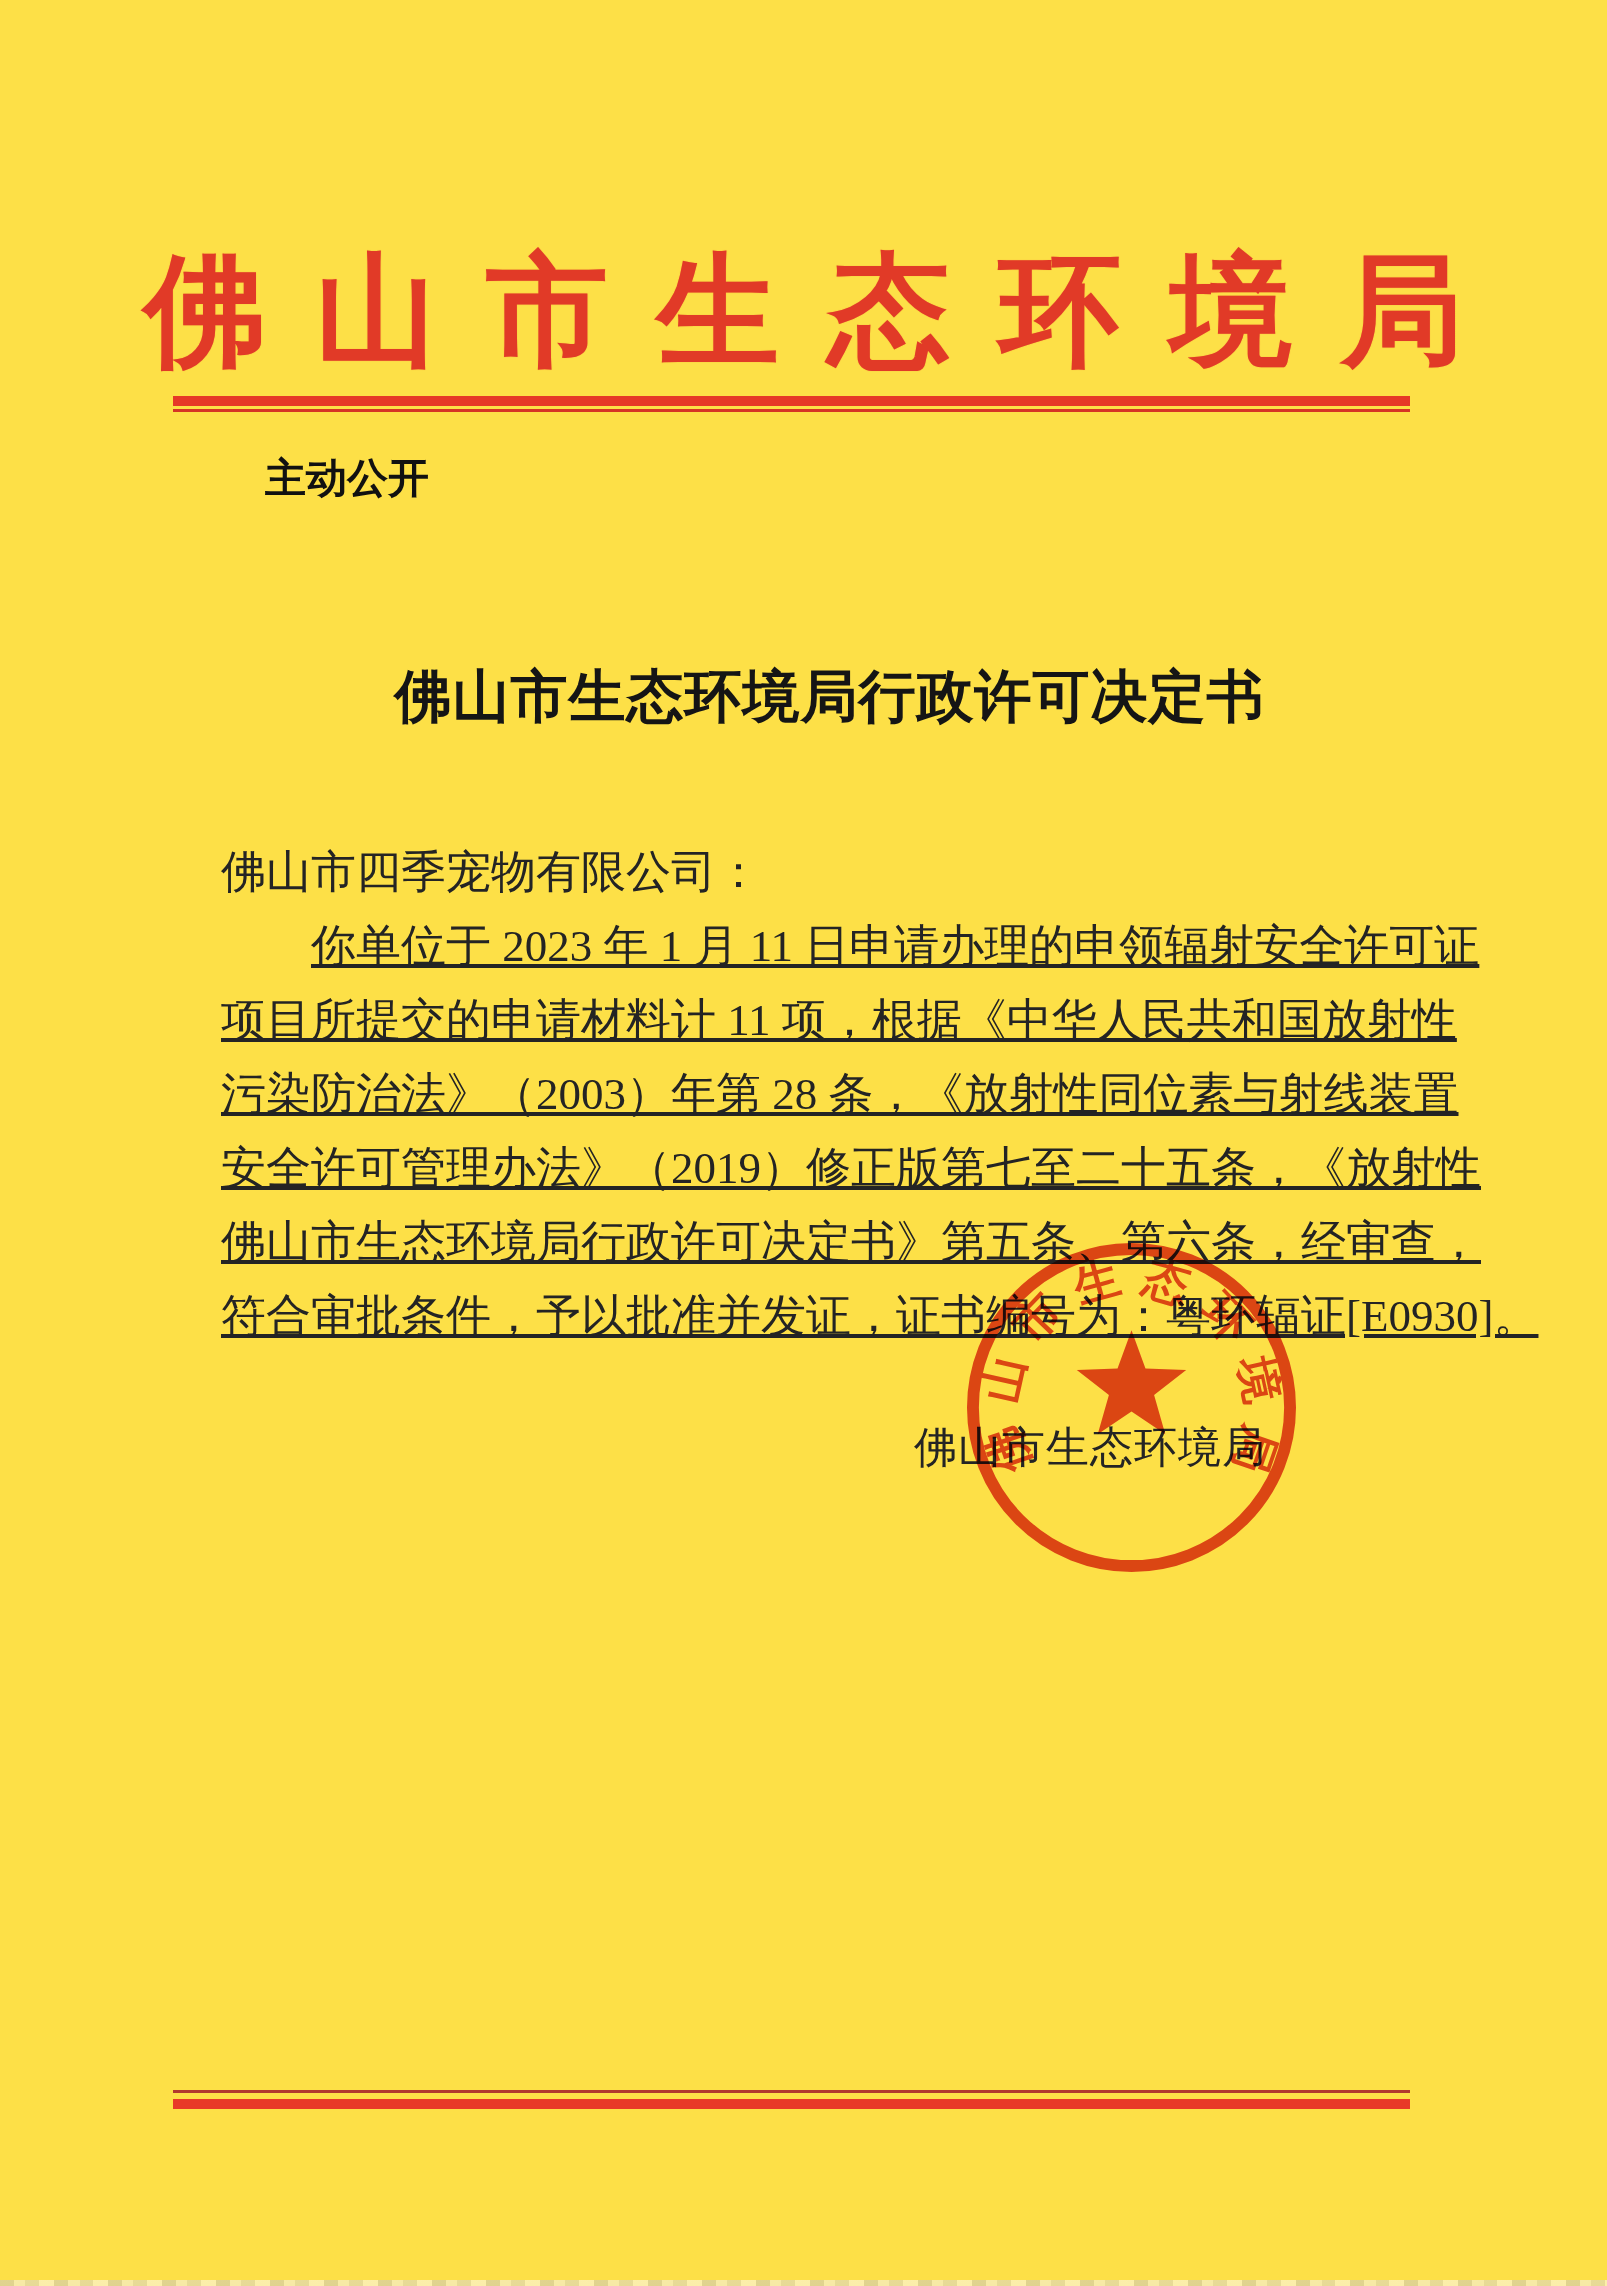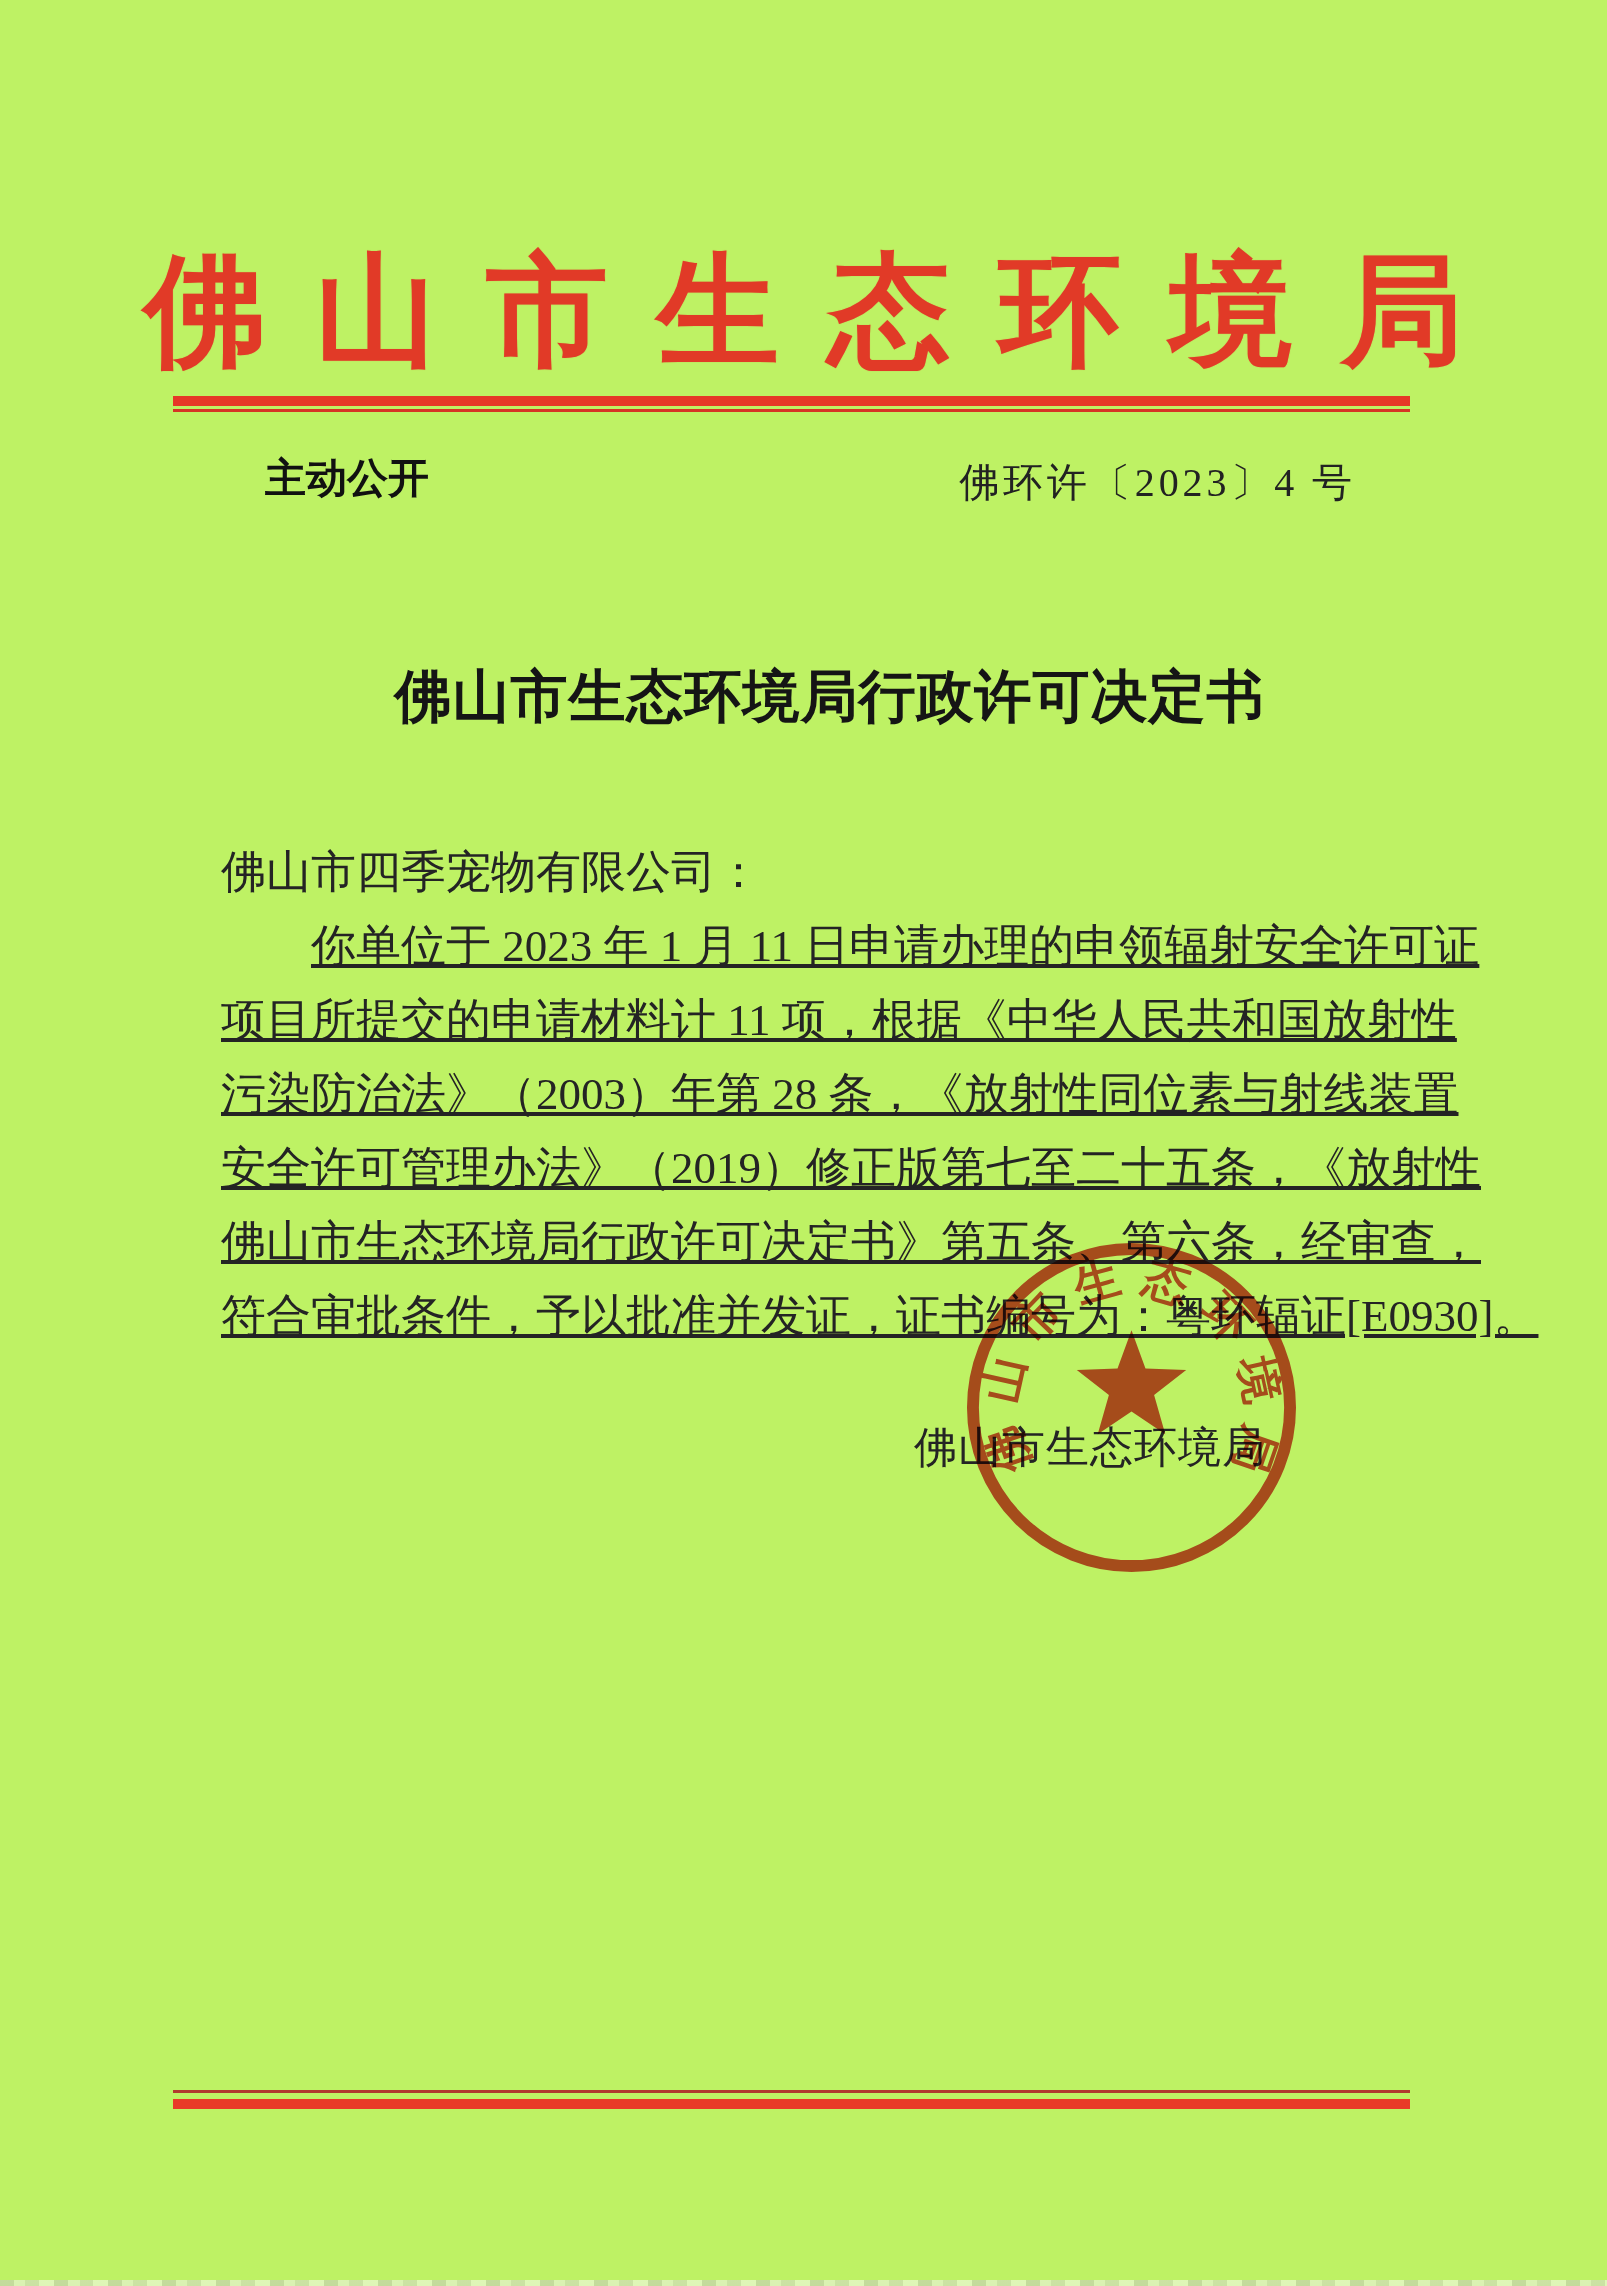--- a/index.html
+++ b/index.html
@@ -1,19 +1,19 @@
 <!DOCTYPE html>
 <html><head>
 <meta charset="utf-8">
 <style>
   html,body{margin:0;padding:0;background:#ffffff;}
   .page{
     position:relative;
     width:1607px;height:2287px;
-    background:#bef264;
+    background:#fde047;
     overflow:hidden;
     font-family:"Liberation Serif","DejaVu Serif",serif;
     color:#1e1e1e;
   }
   
   .letterhead{
     position:absolute;top:231px;left:0;width:100%;
     padding-left:49px;box-sizing:border-box;
     text-align:center;
     font-size:122px;font-weight:bold;
@@ -87,21 +87,20 @@
 
   <div class="letterhead">佛山市生态环境局</div>
 
   <div class="rule-top">
     <div class="thick"></div>
     <div class="thin"></div>
   </div>
 
   <span class="disclosure">主动公开</span>
 
-  <span class="doc-number">佛环许〔2023〕4 号</span>
 
   <h1 class="doc-title">佛山市生态环境局行政许可决定书</h1>
 
   <div class="body-text">
     <div class="salutation">佛山市四季宠物有限公司：</div>
     <div class="bline indent">你单位于 2023 年 1 月 11 日申请办理的申领辐射安全许可证</div>
     <div class="bline">项目所提交的申请材料计 11 项，根据《中华人民共和国放射性</div>
     <div class="bline">污染防治法》（2003）年第 28 条，《放射性同位素与射线装置</div>
     <div class="bline">安全许可管理办法》（2019）修正版第七至二十五条，《放射性</div>
     <div class="bline">佛山市生态环境局行政许可决定书》第五条、第六条，经审查，</div>

